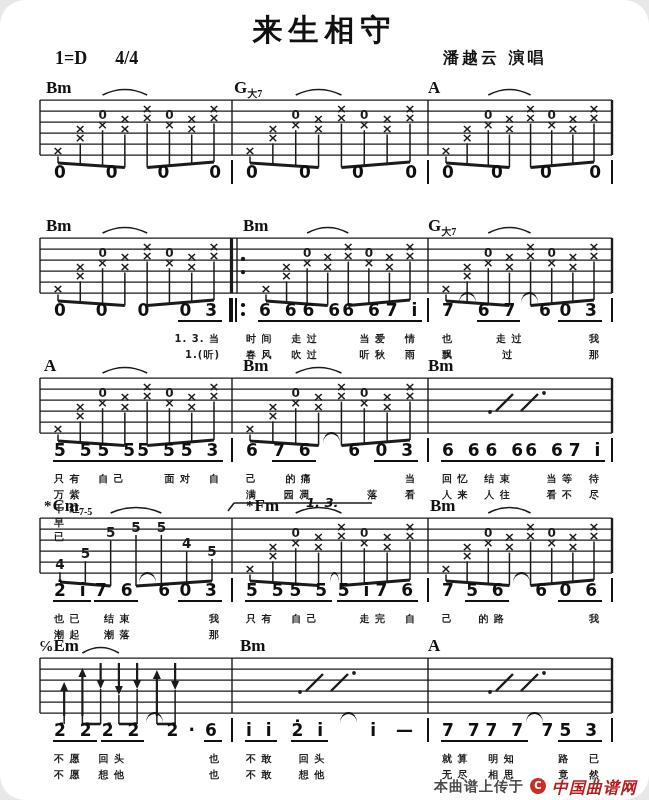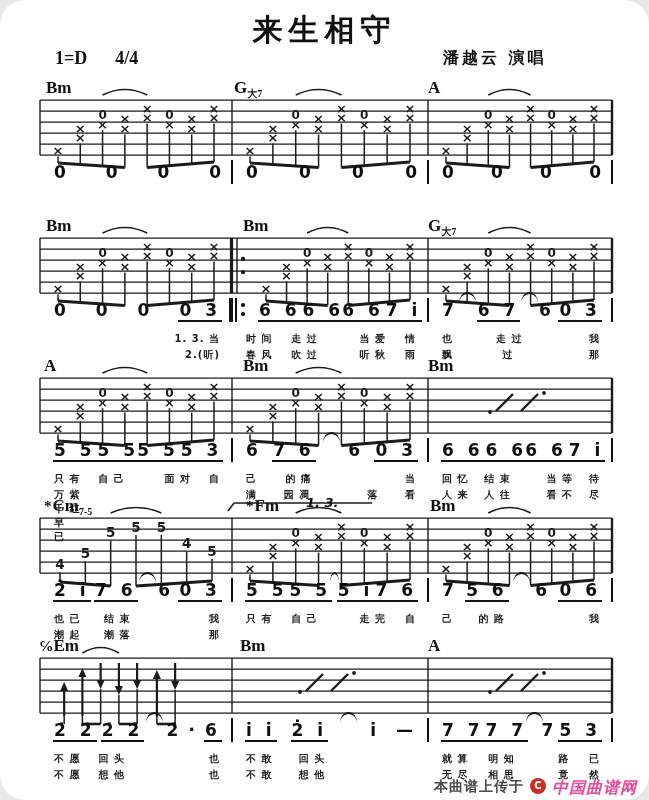--- a/index.html
+++ b/index.html
@@ -53,21 +53,21 @@
   .ndot{position:absolute;width:3.5px;height:3.5px;border-radius:50%;background:#111;}
   .footer{
     position:absolute;top:778px;right:12px;display:flex;align-items:flex-start;gap:6px;
   }
   .f-pre{font-size:14px;font-weight:800;color:#4a4a4a;letter-spacing:1px;}
   .f-logo{
     display:inline-block;width:16px;height:16px;border-radius:50%;
     background:#c62f23;color:#fff;font-size:10px;font-weight:900;
     text-align:center;line-height:16px;
   }
-  .f-site{font-size:16px;font-weight:900;font-style:italic;color:#ec4899;letter-spacing:1px;}
+  .f-site{font-size:16px;font-weight:900;font-style:italic;color:#b91c1c;letter-spacing:1px;}
 </style>
 </head>
 <body>
 
 <div class="page" id="score">
   <div class="title">来生相守</div>
   <div class="meta-key">
     <span>1=D</span><span class="meter">4/4</span>
   </div>
   <div class="artist">潘越云  演唱</div>
@@ -477,21 +477,21 @@
       <div class="row lyr" style="left: 54px; width: 166px; top: 332px;">
         <span class="cell"></span>
         <span class="cell"></span>
         <span class="cell"></span>
         <span class="cell">1. 3. 当</span>
       </div>
       <div class="row lyr" style="left: 54px; width: 166px; top: 348px;">
         <span class="cell"></span>
         <span class="cell"></span>
         <span class="cell"></span>
-        <span class="cell">2.(听)</span>
+        <span class="cell">1.(听)</span>
       </div>
       <div class="nbar" style="left: 231px; top: 298px; height: 24px;"></div>
       <div class="row num" style="left: 258px; width: 160px; top: 300px;">
         <span class="cell u">6 6</span>
         <span class="cell u">6 6</span>
         <span class="tiearc"></span>
         <span class="cell u">6 6</span>
         <span class="cell u">7 i</span>
       </div>
       <div class="row lyr" style="left: 246px; width: 170px; top: 332px;">

